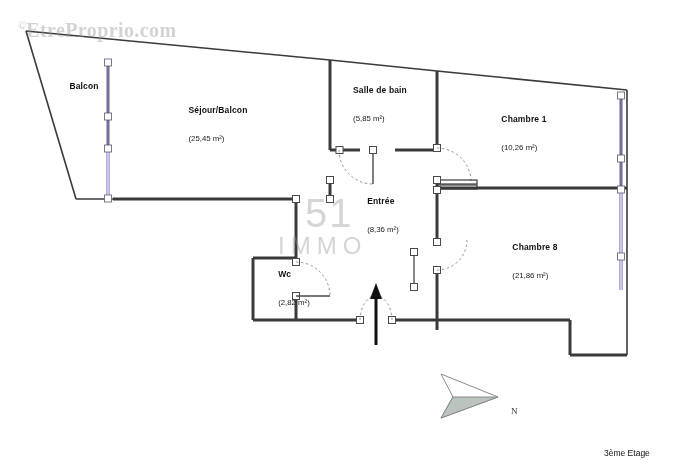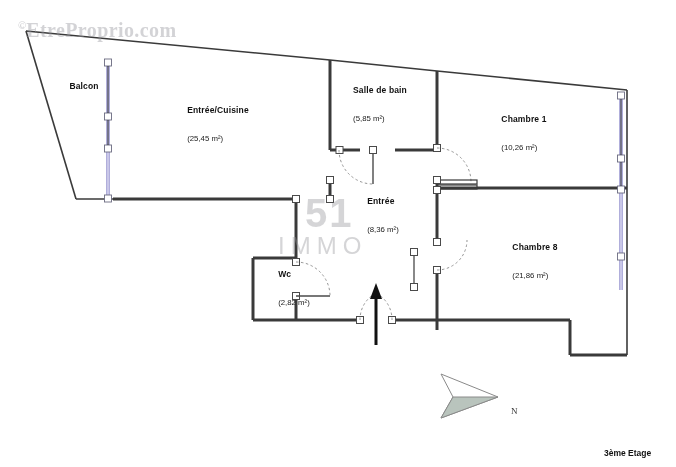--- a/index.html
+++ b/index.html
@@ -53,21 +53,21 @@
   }
   .compass-label {
     position: absolute;
     font-size: 9px;
     color: #333333;
     font-family: "Liberation Serif", serif;
   }
   .floor-label {
     position: absolute;
     font-size: 8.5px;
-    font-weight: bold;
+    font-weight: normal;
     color: #111111;
     white-space: nowrap;
   }
   .wm-top {
     position: absolute;
     left: 18px;
     top: 19px;
     font-size: 20px;
     font-weight: bold;
     letter-spacing: 0.4px;
@@ -85,21 +85,21 @@
     position: absolute;
     pointer-events: none;
     color: rgba(150,150,155,0.40);
     white-space: nowrap;
     font-family: "Liberation Sans", sans-serif;
   }
   .wm-51 {
     left: 305px;
     top: 191px;
     font-size: 40px;
-    font-weight: 700;
+    font-weight: 400;
     letter-spacing: 2px;
   }
   .wm-immo {
     left: 278px;
     top: 232px;
     font-size: 24px;
     font-weight: 400;
     letter-spacing: 6px;
     text-align: center;
   }
@@ -248,21 +248,21 @@
 
   <div class="wm-center wm-51">51</div>
   <div class="wm-center wm-immo">IMMO</div>
 
   <div class="room-label" style="left:84px; top:95px;">
     <span class="rl-name">Balcon</span>
     <span class="rl-area"></span>
   </div>
 
   <div class="room-label" style="left:218px; top:124px;">
-    <span class="rl-name">Entrée/Cuisine</span>
+    <span class="rl-name">Séjour/Balcon</span>
     <span class="rl-area">(25,45 m²)</span>
   </div>
 
   <div class="room-label" style="left:380px; top:104px;">
     <span class="rl-name">Salle de bain</span>
     <span class="rl-area">(5,85 m²)</span>
   </div>
 
   <div class="room-label" style="left:524px; top:133px;">
     <span class="rl-name">Chambre 1</span>

